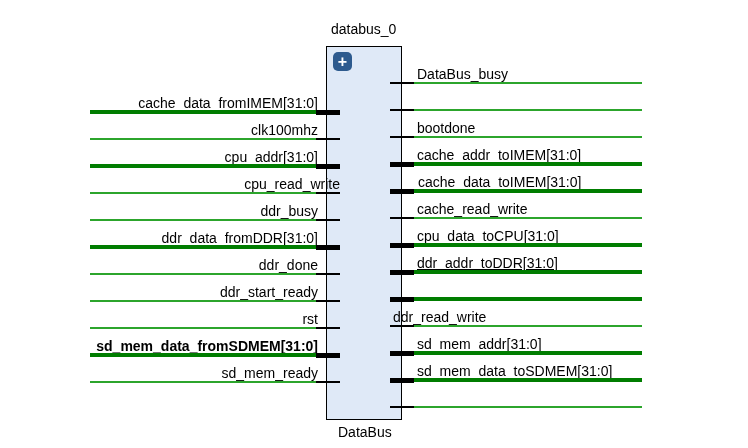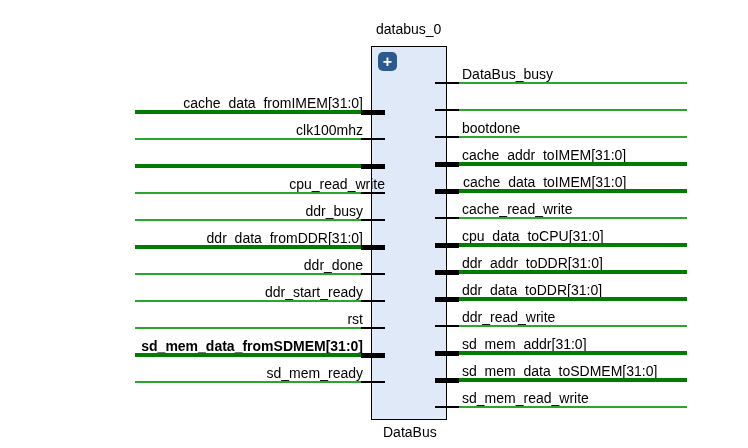--- a/index.html
+++ b/index.html
@@ -18,21 +18,20 @@
     width:748px;height:448px;
     background:var(--canvas-bg);
     font-family:"Liberation Sans", sans-serif;
     color:var(--text);
     overflow:hidden;
   }
   .canvas{
     position:relative;
     width:678px;height:448px;
     background:var(--canvas-bg);
-    margin-left:45px;
   }
   .ip-block{
     position:absolute;
     left:326px;top:46px;
     width:76px;height:374px;
     background:var(--block-fill);
     border:1.5px solid var(--block-border);
     box-sizing:border-box;
   }
   .instance-title{
@@ -101,20 +100,21 @@
 
   <div class="module-label">DataBus</div>
 
   <div class="ports-layer" id="left-ports">
       <div class="port-label" style="top: 95px; right: 430px;">cache_data_fromIMEM[31:0]</div>
       <div class="net bus" style="left: 90px; width: 226px; height: 4px; top: 110px;"></div>
       <div class="pin" style="left: 316px; width: 24px; height: 5px; top: 109.5px;"></div>
       <div class="port-label" style="top: 122px; right: 430px;">clk100mhz</div>
       <div class="net single" style="left: 90px; width: 226px; height: 1.5px; top: 138px;"></div>
       <div class="pin" style="left: 316px; width: 24px; height: 1.5px; top: 138px;"></div>
+      <div class="port-label" style="top: 149px; right: 430px;">cpu_addr[31:0]</div>
       <div class="net bus" style="left: 90px; width: 226px; height: 4px; top: 164px;"></div>
       <div class="pin" style="left: 316px; width: 24px; height: 5px; top: 163.5px;"></div>
       <div class="port-label" style="top: 176px; right: 408px;">cpu_read_write</div>
       <div class="net single" style="left: 90px; width: 226px; height: 1.5px; top: 192px;"></div>
       <div class="pin" style="left: 316px; width: 24px; height: 1.5px; top: 192px;"></div>
       <div class="port-label" style="top: 203px; right: 430px;">ddr_busy</div>
       <div class="net single" style="left: 90px; width: 226px; height: 1.5px; top: 219px;"></div>
       <div class="pin" style="left: 316px; width: 24px; height: 1.5px; top: 219px;"></div>
       <div class="port-label" style="top: 230px; right: 430px;">ddr_data_fromDDR[31:0]</div>
       <div class="net bus" style="left: 90px; width: 226px; height: 4px; top: 245px;"></div>
@@ -150,33 +150,31 @@
       <div class="pin" style="left: 390px; width: 24px; height: 5px; top: 161.5px;"></div>
       <div class="port-label" style="top: 174px; left: 418px;">cache_data_toIMEM[31:0]</div>
       <div class="net bus" style="left: 414px; width: 228px; height: 4px; top: 189px;"></div>
       <div class="pin" style="left: 390px; width: 24px; height: 5px; top: 188.5px;"></div>
       <div class="port-label" style="top: 201px; left: 417px;">cache_read_write</div>
       <div class="net single" style="left: 414px; width: 228px; height: 1.5px; top: 217px;"></div>
       <div class="pin" style="left: 390px; width: 24px; height: 1.5px; top: 217px;"></div>
       <div class="port-label" style="top: 228px; left: 417px;">cpu_data_toCPU[31:0]</div>
       <div class="net bus" style="left: 414px; width: 228px; height: 4px; top: 243px;"></div>
       <div class="pin" style="left: 390px; width: 24px; height: 5px; top: 242.5px;"></div>
-      <div class="port-label" style="top: 255px; left: 417px;">ddr_addr_toDDR[31:0]</div>
+      <div class="port-label" style="top: 255px; left: 417px; text-decoration: underline;">ddr_addr_toDDR[31:0]</div>
       <div class="net bus" style="left: 414px; width: 228px; height: 4px; top: 270px;"></div>
       <div class="pin" style="left: 390px; width: 24px; height: 5px; top: 269.5px;"></div>
-      <div class="port-label" style="top: 282px; left: 417px;">ddr_data_toDDR[31:0]</div>
       <div class="net bus" style="left: 414px; width: 228px; height: 4px; top: 297px;"></div>
       <div class="pin" style="left: 390px; width: 24px; height: 5px; top: 296.5px;"></div>
-      <div class="port-label" style="top: 309px; left: 417px;">ddr_read_write</div>
+      <div class="port-label" style="top: 309px; left: 393px;">ddr_read_write</div>
       <div class="net single" style="left: 414px; width: 228px; height: 1.5px; top: 325px;"></div>
       <div class="pin" style="left: 390px; width: 24px; height: 1.5px; top: 325px;"></div>
       <div class="port-label" style="top: 336px; left: 417px;">sd_mem_addr[31:0]</div>
       <div class="net bus" style="left: 414px; width: 228px; height: 4px; top: 351px;"></div>
       <div class="pin" style="left: 390px; width: 24px; height: 5px; top: 350.5px;"></div>
       <div class="port-label" style="top: 363px; left: 417px;">sd_mem_data_toSDMEM[31:0]</div>
       <div class="net bus" style="left: 414px; width: 228px; height: 4px; top: 378px;"></div>
       <div class="pin" style="left: 390px; width: 24px; height: 5px; top: 377.5px;"></div>
-      <div class="port-label" style="top: 390px; left: 417px;">sd_mem_read_write</div>
       <div class="net single" style="left: 414px; width: 228px; height: 1.5px; top: 406px;"></div>
       <div class="pin" style="left: 390px; width: 24px; height: 1.5px; top: 406px;"></div>
     </div>
 
 </div>
 
 </body></html>

